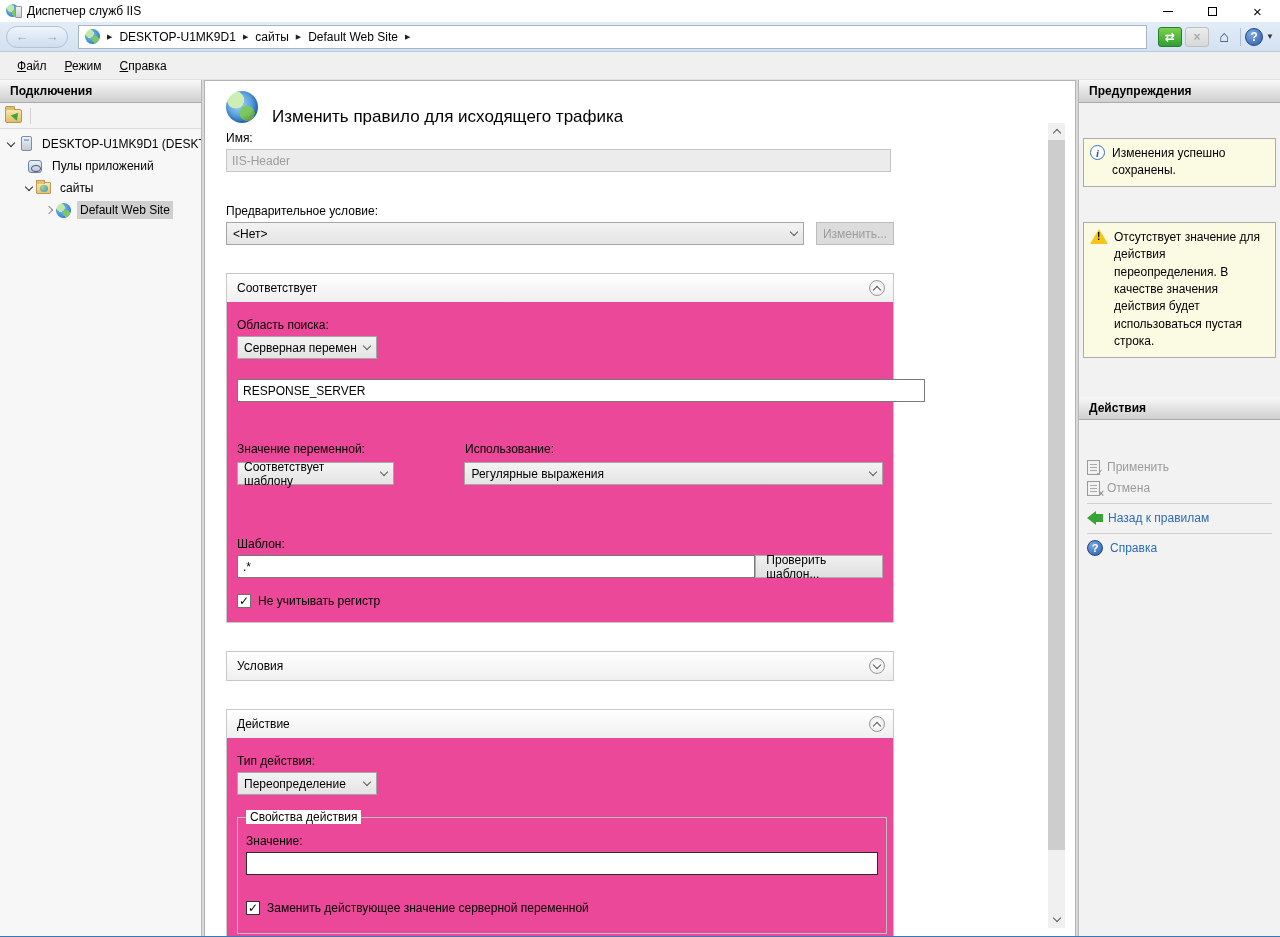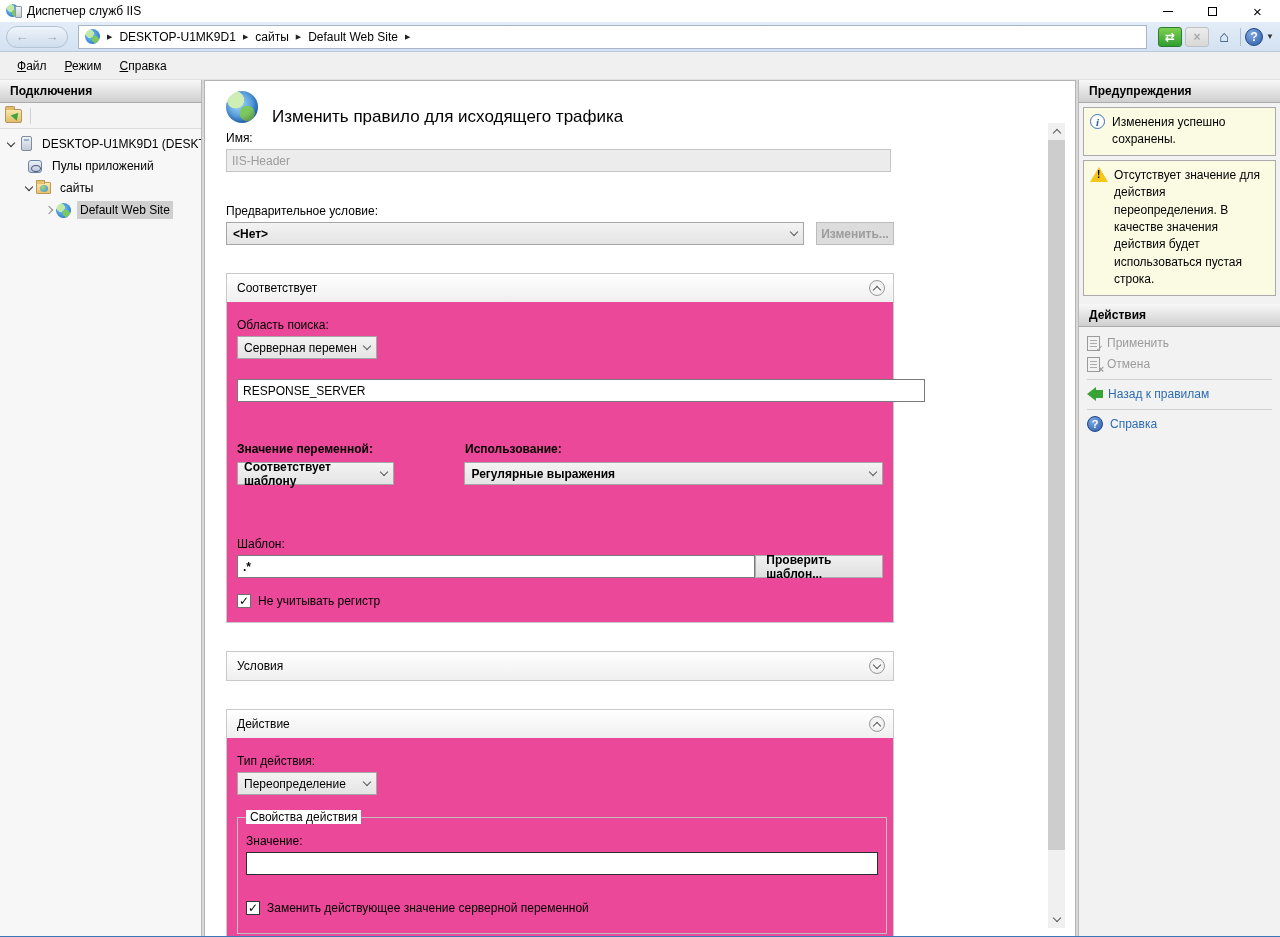--- a/index.html
+++ b/index.html
@@ -87,21 +87,21 @@
       background: radial-gradient(circle at 30% 28%, #cdeeb5 0 26%, transparent 27%),
                   radial-gradient(circle at 66% 70%, #7cc860 0 24%, transparent 25%),
                   radial-gradient(circle at 40% 40%, #a8d8f5, #2f7fd1 72%, #17548f);
       box-shadow: inset -2px -3px 5px rgba(0,0,30,.25); }
   .page-title { font-size:17px; margin-top:16px; }
   .field-label { margin:14px 0 4px 0; }
   .tb { height:23px; border:1px solid #7a7a7a; background:#fff; padding:0 5px; display:flex; align-items:center; font-size:12px; }
   .tb.disabled { background:#ececec; border-color:#c6c6c6; color:#9b9b9b; }
   .tb.focused { border-color:#2b2b2b; }
   .w-full { width:665px; }
-  .row { display:flex; align-items:center;font-weight:bold; }
+  .row { display:flex; align-items:center; }
   .select { height:23px; background:linear-gradient(#f3f3f3,#e4e4e4); border:1px solid #a6a6a6; display:flex; align-items:center; padding:0 6px; justify-content:space-between; }
   .select .chev { border-color:#5a5a5a; transform:rotate(45deg); margin-top:-3px; margin-left:8px; }
   .btn { height:23px; background:linear-gradient(#f0f0f0,#e0e0e0); border:1px solid #adadad; display:flex; align-items:center; justify-content:center; padding:0 10px; }
   .btn.disabled { background:#dcdcdc; border-color:#bcbcbc; color:#9c9c9c; }
   .section { width:668px; border:1px solid #c8c8c8; margin-top:28px; background:#ec4899; }
   .section-head { height:28px; background:linear-gradient(#ffffff,#efefef); display:flex; align-items:center; justify-content:space-between; padding:0 8px 0 10px; }
   .chev-circle { width:16px; height:16px; border:1px solid #9a9a9a; border-radius:50%; display:flex; align-items:center; justify-content:center; background:radial-gradient(#fff,#e8e8e8); }
   .chev-circle .chev { border-color:#555; }
   .chev-circle .chev.up { transform:rotate(-135deg); margin-top:3px; }
   .section-body { padding:2px 10px 14px 10px; }
@@ -112,21 +112,21 @@
 
   
   .vscroll { position:absolute; top:42px; bottom:8px; right:10px; width:17px; background:#f0f0f0; }
   .vscroll .arrow { position:absolute; left:0; width:17px; height:17px; display:flex; align-items:center; justify-content:center; }
   .vscroll .arrow .chev { border-color:#5a5a5a; }
   .vscroll .up { top:0; }
   .vscroll .down { bottom:0; }
   .vscroll .thumb { position:absolute; left:0; top:17px; width:17px; height:710px; background:#cdcdcd; }
 
   
-  .rightpanel { width:202px; flex:none; background:#f2f2f2; border-left:1px solid #b8b8b8; display:flex; flex-direction:column; }
+  .rightpanel { width:202px; flex:none; background:#f2f2f2; border-left:1px solid #b8b8b8; display:flex; flex-direction:column;gap:31px; }
   .alert-box { margin:4px 4px 0 4px; background:#fbfbe4; border:1px solid #ababab; padding:6px 6px 6px 6px; display:flex; }
   .alert-text { line-height:1.45; }
   .info-icon { width:15px; height:15px; border-radius:50%; border:1px solid #3b6fb6; color:#2b5ca6; background:#fff; font-weight:bold; font-style:italic; font-size:11px; display:flex; align-items:center; justify-content:center; flex:none; margin-right:7px; font-family:"Liberation Serif","DejaVu Serif",serif; }
   .warn-icon { width:0; height:0; border-left:9px solid transparent; border-right:9px solid transparent; border-bottom:15px solid #f5c518; position:relative; flex:none; margin-right:6px; }
   .warn-icon span { position:absolute; left:-2px; top:2px; font-size:10px; font-weight:bold; color:#000; }
   .actions-list { padding:6px 0 0 0; }
   .action-row { height:21px; display:flex; align-items:center; padding-left:8px; }
   .action-row .lbl { margin-left:7px; }
   .action-row.disabled { color:#9b9b9b; }
   .link { color:#2b6cb5; }

